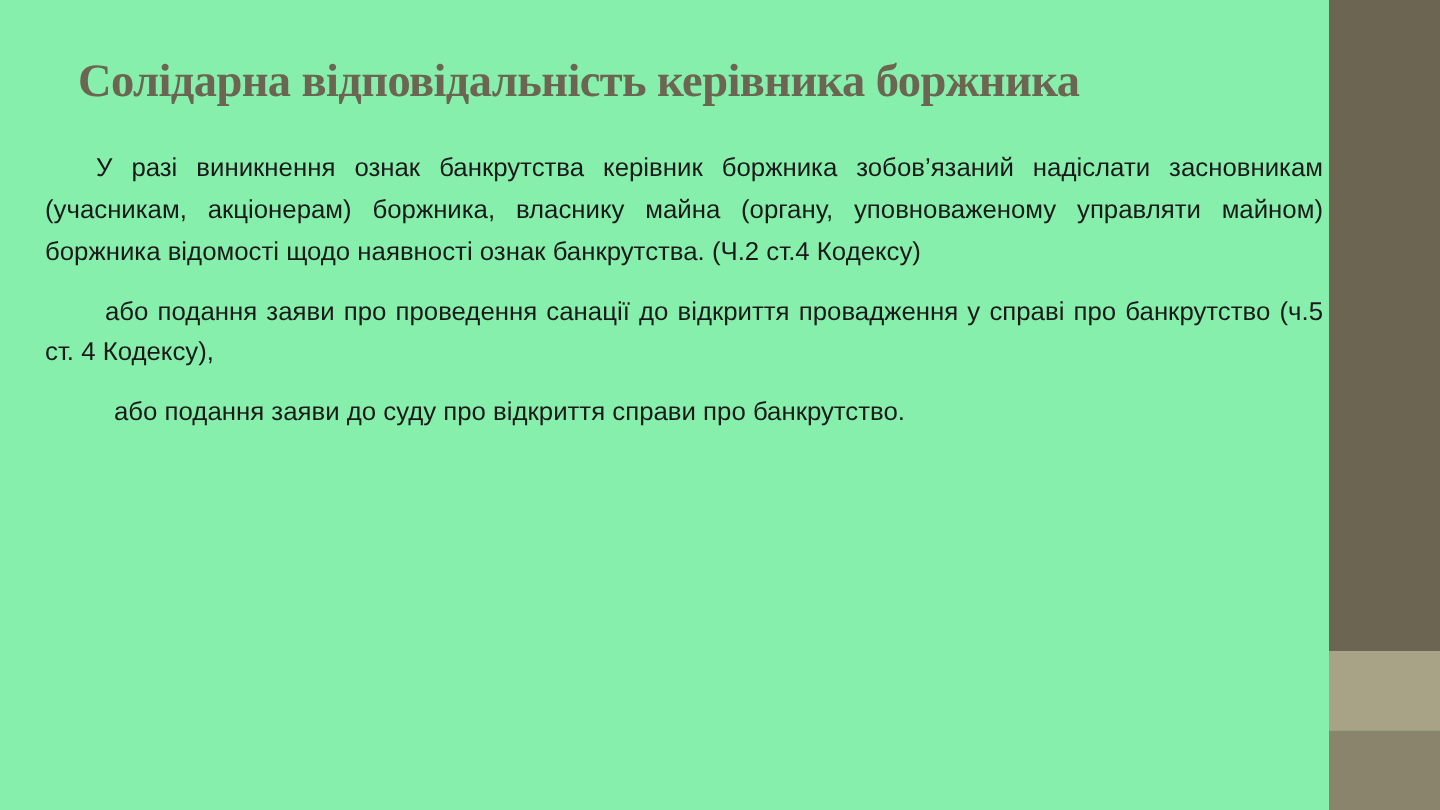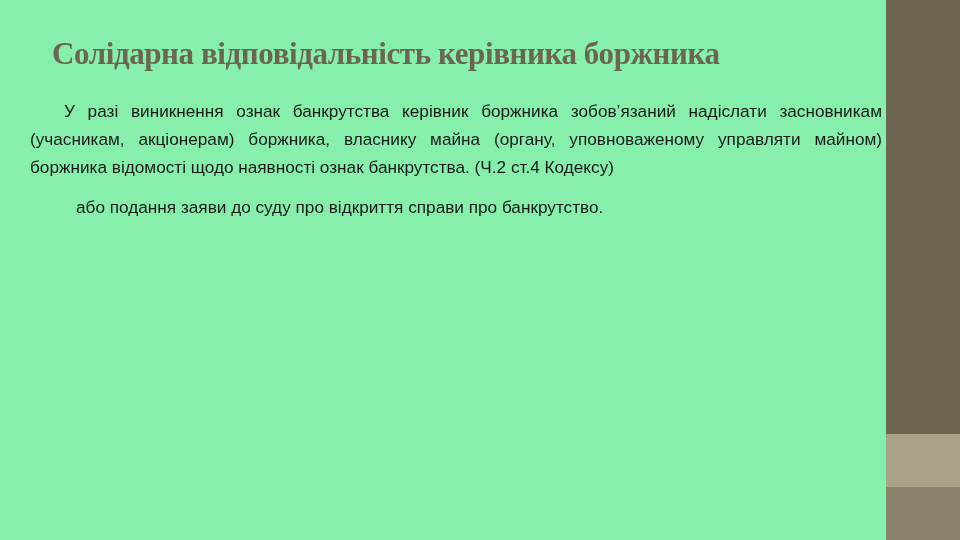--- a/index.html
+++ b/index.html
@@ -92,16 +92,17 @@
 <div class="slide">
 
   <div class="deco deco-top"></div>
   <div class="deco deco-mid"></div>
   <div class="deco deco-bot"></div>
 
   <div class="title">Солідарна відповідальність керівника боржника</div>
 
   <div class="body">
     <p class="para">У разі виникнення ознак банкрутства керівник боржника зобов’язаний надіслати засновникам (учасникам, акціонерам) боржника, власнику майна (органу, уповноваженому управляти майном) боржника відомості щодо наявності ознак банкрутства. (Ч.2 ст.4 Кодексу)</p>
+    <p class="para indent-lg"> або подання заяви про проведення санації до відкриття  провадження  у справі про банкрутство (ч.5 ст. 4 Кодексу),</p>
     <p class="para no-justify indent-xl">або подання заяви до суду про відкриття справи про банкрутство.</p>
   </div>
 
 </div>
 
 </body></html>

